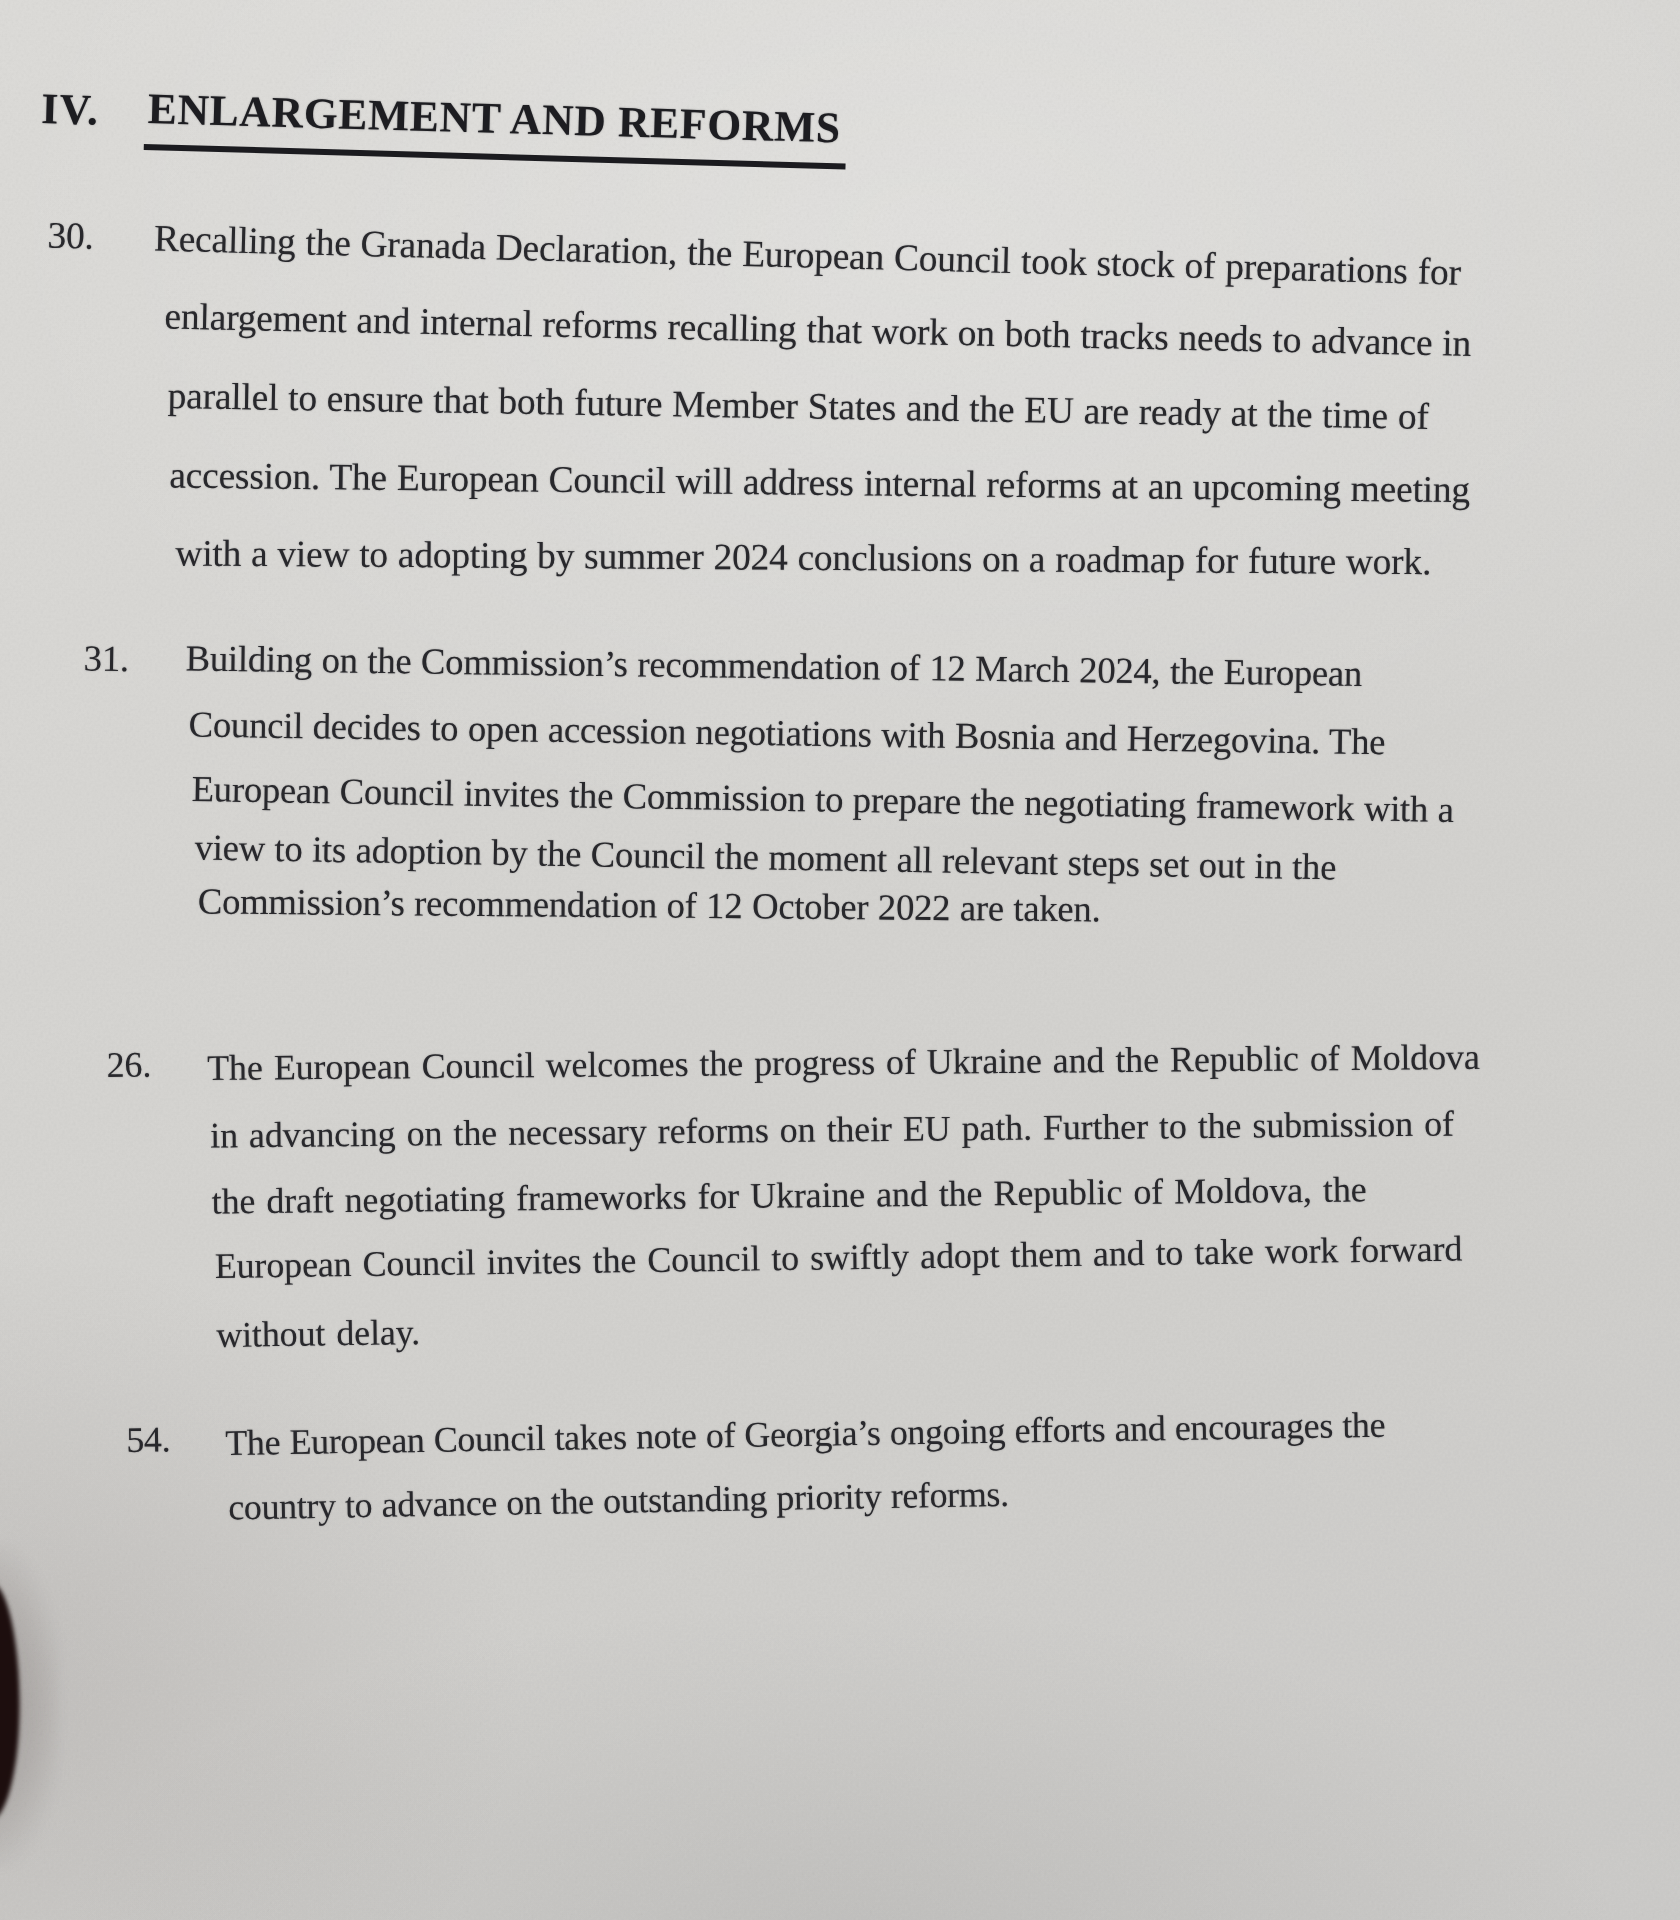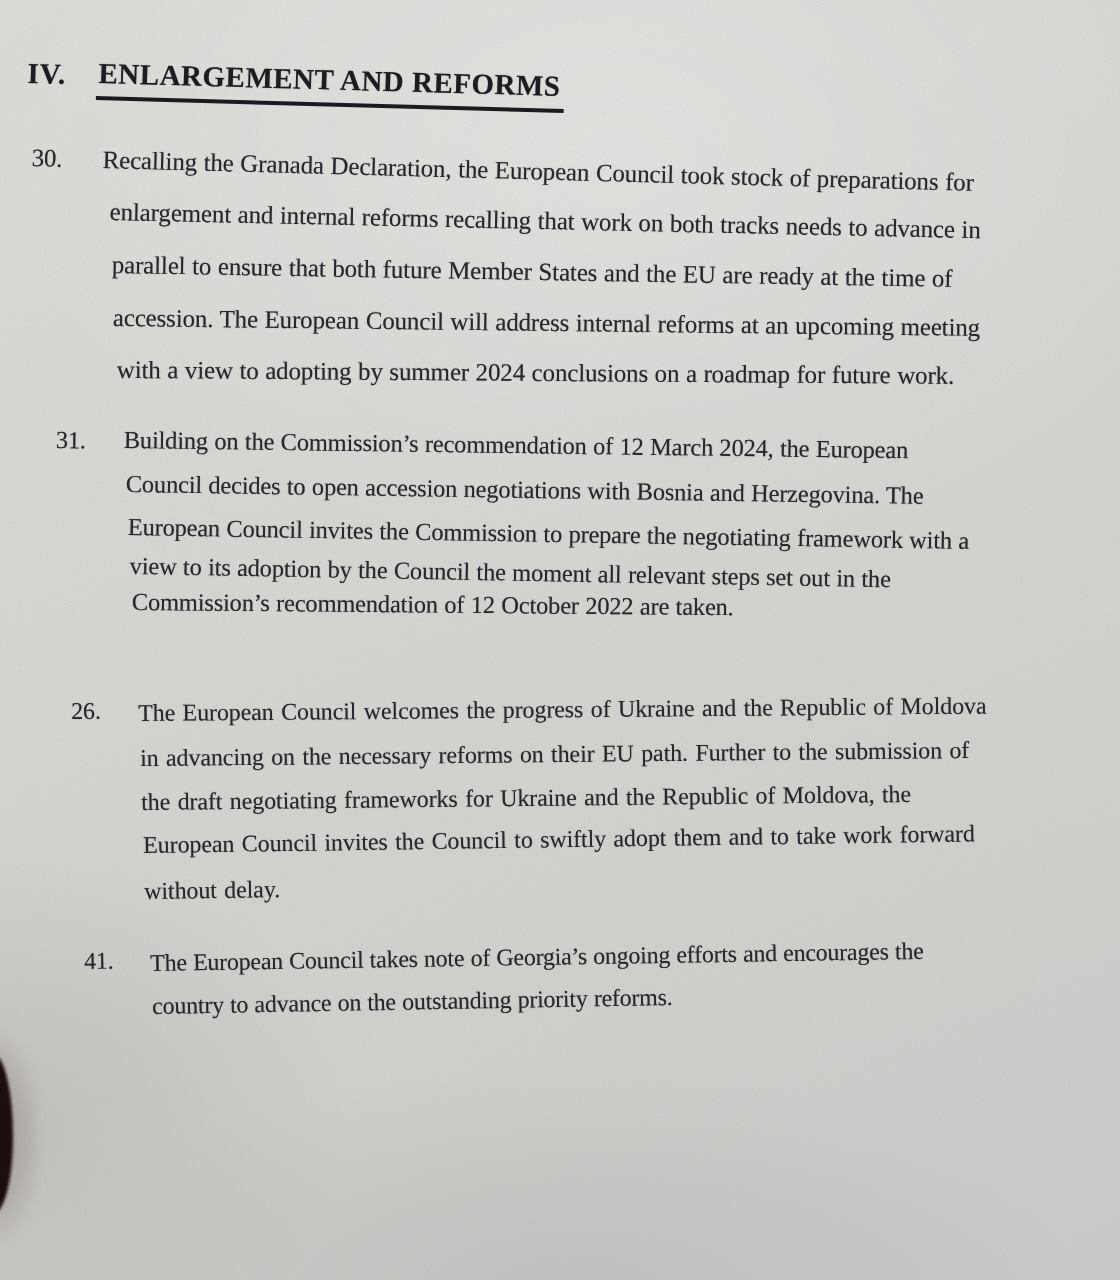--- a/index.html
+++ b/index.html
@@ -110,21 +110,21 @@
   <section>
     <span class="num ink s32 n32">26.</span>
     <div class="ln ink s32 p32-1">The European Council welcomes the progress of Ukraine and the Republic of Moldova</div>
     <div class="ln ink s32 p32-2">in advancing on the necessary reforms on their EU path. Further to the submission of</div>
     <div class="ln ink s32 p32-3">the draft negotiating frameworks for Ukraine and the Republic of Moldova, the</div>
     <div class="ln ink s32 p32-4">European Council invites the Council to swiftly adopt them and to take work forward</div>
     <div class="ln ink s32 p32-5">without delay.</div>
   </section>
 
   <section>
-    <span class="num ink s33 n33">41.</span>
+    <span class="num ink s33 n33">54.</span>
     <div class="ln ink s33 p33-1">The European Council takes note of Georgia’s ongoing efforts and encourages the</div>
     <div class="ln ink s33 p33-2">country to advance on the outstanding priority reforms.</div>
   </section>
 
   <div class="blob-halo"></div>
   <div class="blob-core"></div>
 
   <svg class="grain" width="1120" height="1280" xmlns="http://www.w3.org/2000/svg">
     <filter id="g">
       <feTurbulence type="fractalNoise" baseFrequency="0.55" numOctaves="2" stitchTiles="stitch"></feTurbulence>

